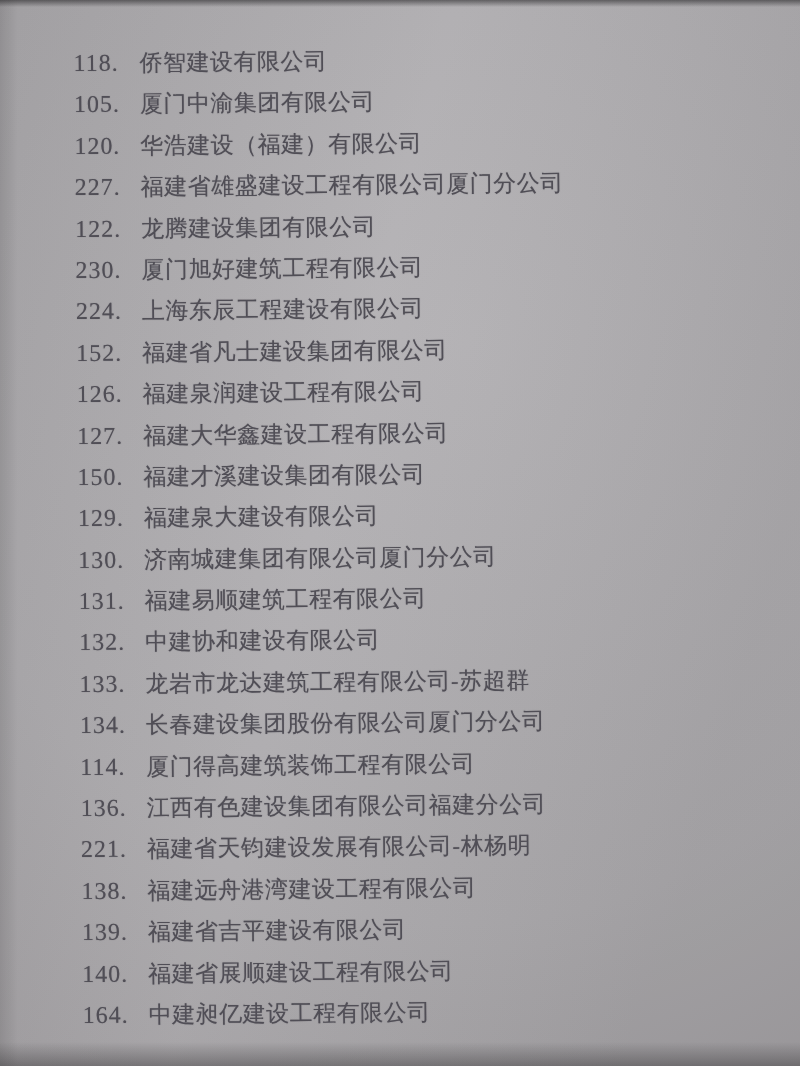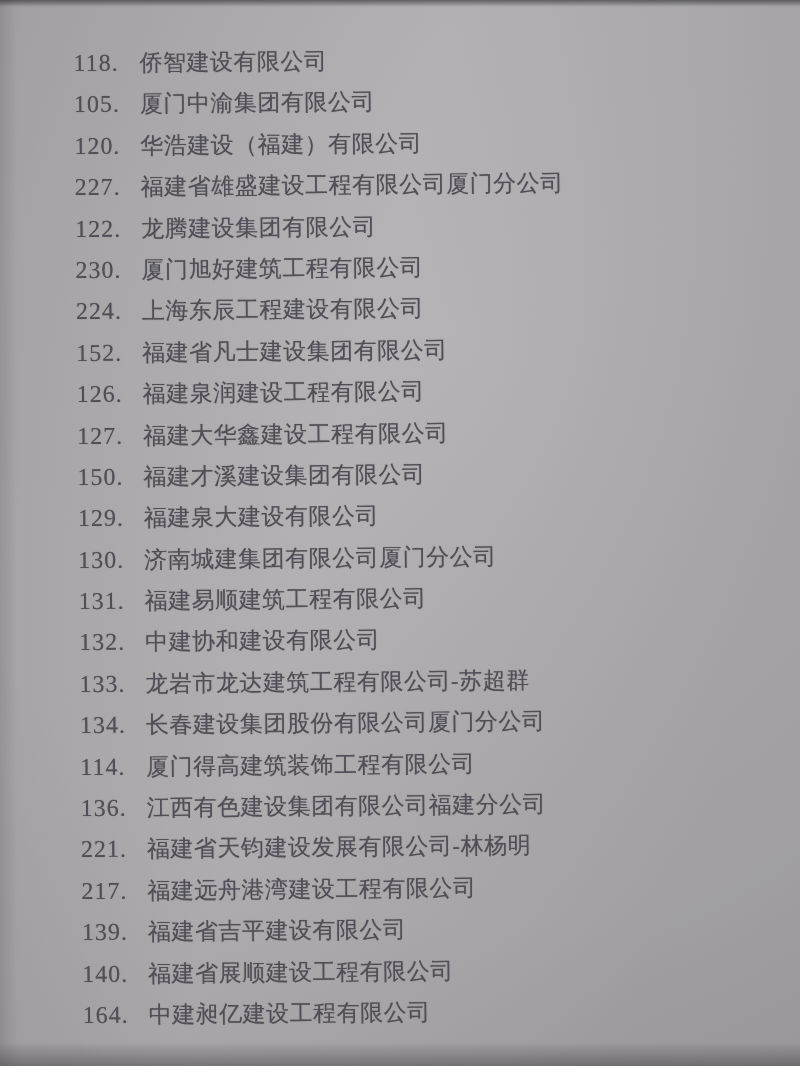--- a/index.html
+++ b/index.html
@@ -158,21 +158,21 @@
     <span class="num">136.</span>
     <span class="name">江西有色建设集团有限公司福建分公司</span>
   </li>
 
   <li class="row">
     <span class="num">221.</span>
     <span class="name">福建省天钧建设发展有限公司-林杨明</span>
   </li>
 
   <li class="row">
-    <span class="num">217.</span>
+    <span class="num">138.</span>
     <span class="name">福建远舟港湾建设工程有限公司</span>
   </li>
 
   <li class="row">
     <span class="num">139.</span>
     <span class="name">福建省吉平建设有限公司</span>
   </li>
 
   <li class="row">
     <span class="num">140.</span>

